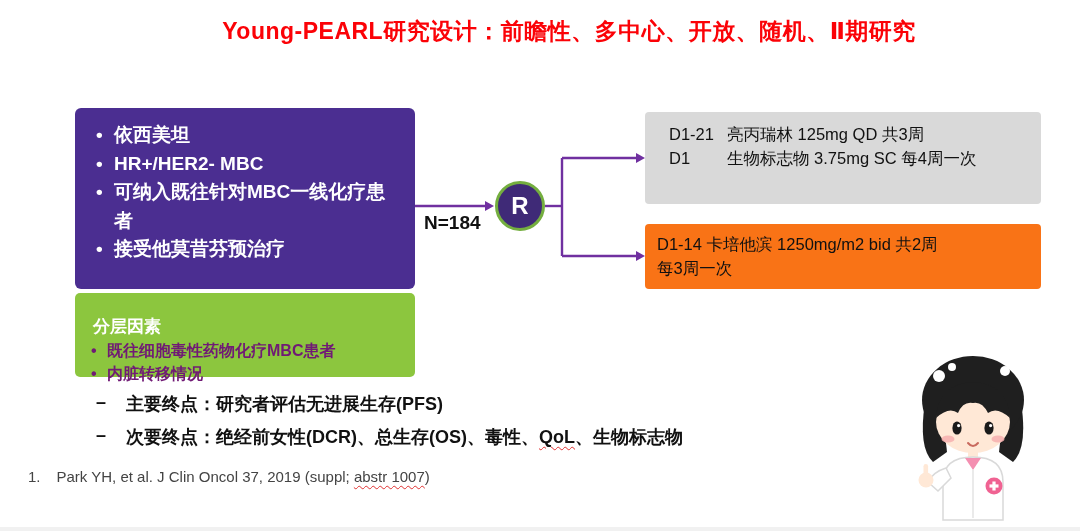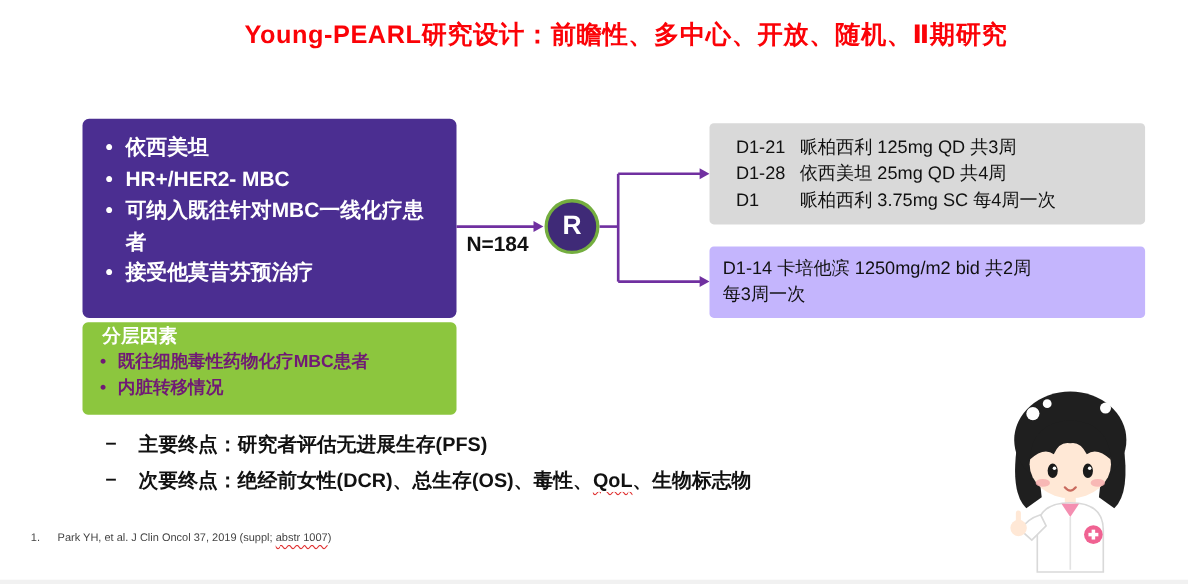--- a/index.html
+++ b/index.html
@@ -15,21 +15,21 @@
   .box-inclusion{
     position:absolute;left:75px;top:108px;width:340px;height:181px;box-sizing:border-box;
     background:#4B2E91;border-radius:6px;color:#fff;padding:13px 12px 8px 16px;
   }
   .box-inclusion li{
     position:relative;padding-left:23px;font-size:19px;font-weight:700;line-height:1.5;color:#fff;
   }
   .box-inclusion li::before{content:"•";position:absolute;left:5px;}
   .box-strat{
     position:absolute;left:75px;top:293px;width:340px;height:84px;box-sizing:border-box;
-    background:#8CC63E;border-radius:5px;color:#fff;padding:1px 10px;
+    background:#8CC63E;border-radius:5px;color:#fff;padding:22px 10px;
   }
   .strat-title{font-size:17px;font-weight:700;margin-left:8px;line-height:1.4;}
   .box-strat li{
     position:relative;padding-left:22px;font-size:16px;font-weight:700;line-height:1.45;color:#701a75;
   }
   .box-strat li::before{content:"•";position:absolute;left:6px;}
   .n-label{position:absolute;left:424px;top:212px;font-size:19px;font-weight:700;color:#111;}
   .r-circle{
     position:absolute;left:495px;top:181px;width:50px;height:50px;border-radius:50%;
     background:#3F2A77;border:3px solid #74AE3F;box-sizing:border-box;color:#fff;
@@ -37,31 +37,31 @@
   }
   .connectors{position:absolute;left:0;top:0;pointer-events:none;}
   .arm1{
     position:absolute;left:645px;top:112px;width:396px;height:92px;box-sizing:border-box;
     background:#D9D9D9;border-radius:4px;padding:10px 24px;color:#111;
   }
   .arm-row{display:flex;font-size:16.5px;line-height:24px;font-weight:500;}
   .arm-row .day{width:58px;flex:none;}
   .arm2{
     position:absolute;left:645px;top:224px;width:396px;height:65px;box-sizing:border-box;
-    background:#c4b5fd;border-radius:4px;padding:8px 12px;color:#111;
+    background:#f97316;border-radius:4px;padding:8px 12px;color:#111;
     font-size:16.5px;line-height:24px;font-weight:500;
   }
   .endpoints{position:absolute;left:96px;top:392px;color:#111;}
   .endpoint{display:flex;font-size:18px;font-weight:600;margin-bottom:9px;}
   .endpoint .dash{width:30px;flex:none;}
   .wavy{
     text-decoration:underline;text-decoration-style:wavy;text-decoration-color:#e03131;
     text-decoration-thickness:1px;text-underline-offset:3px;
   }
-  .footnote{position:absolute;left:28px;top:484px;font-size:10px;color:#444;}
+  .footnote{position:absolute;left:28px;top:468px;font-size:15px;color:#444;}
   .footnote .num{margin-right:16px;}
   .mascot{position:absolute;left:893px;top:350px;width:160px;height:172px;}
   .edge-b{position:absolute;left:0;bottom:0;width:100%;height:4px;background:#f1f1f1;}
 </style>
 </head>
 <body>
 
 <div id="slide">
 
   <div class="title">Young-PEARL研究设计：前瞻性、多中心、开放、随机、Ⅱ期研究</div>
@@ -98,29 +98,25 @@
     </g>
   </svg>
 
   <div class="n-label">N=184</div>
 
   <div class="r-circle">R</div>
 
   <div class="arm1">
     <div class="arm-row">
       <span class="day">D1-21</span>
-      <span>哌柏西利 125mg QD 共3周</span>
-    </div>
-    <div class="arm-row">
-      <span class="day">D1-28</span>
-      <span>依西美坦 25mg QD 共4周</span>
+      <span>亮丙瑞林 125mg QD 共3周</span>
     </div>
     <div class="arm-row">
       <span class="day">D1</span>
-      <span>哌柏西利 3.75mg SC 每4周一次</span>
+      <span>生物标志物 3.75mg SC 每4周一次</span>
     </div>
   </div>
 
   <div class="arm2">
     <div>D1-14 卡培他滨 1250mg/m2 bid 共2周</div>
     <div>每3周一次</div>
   </div>
 
   <div class="endpoints">
     <div class="endpoint">

